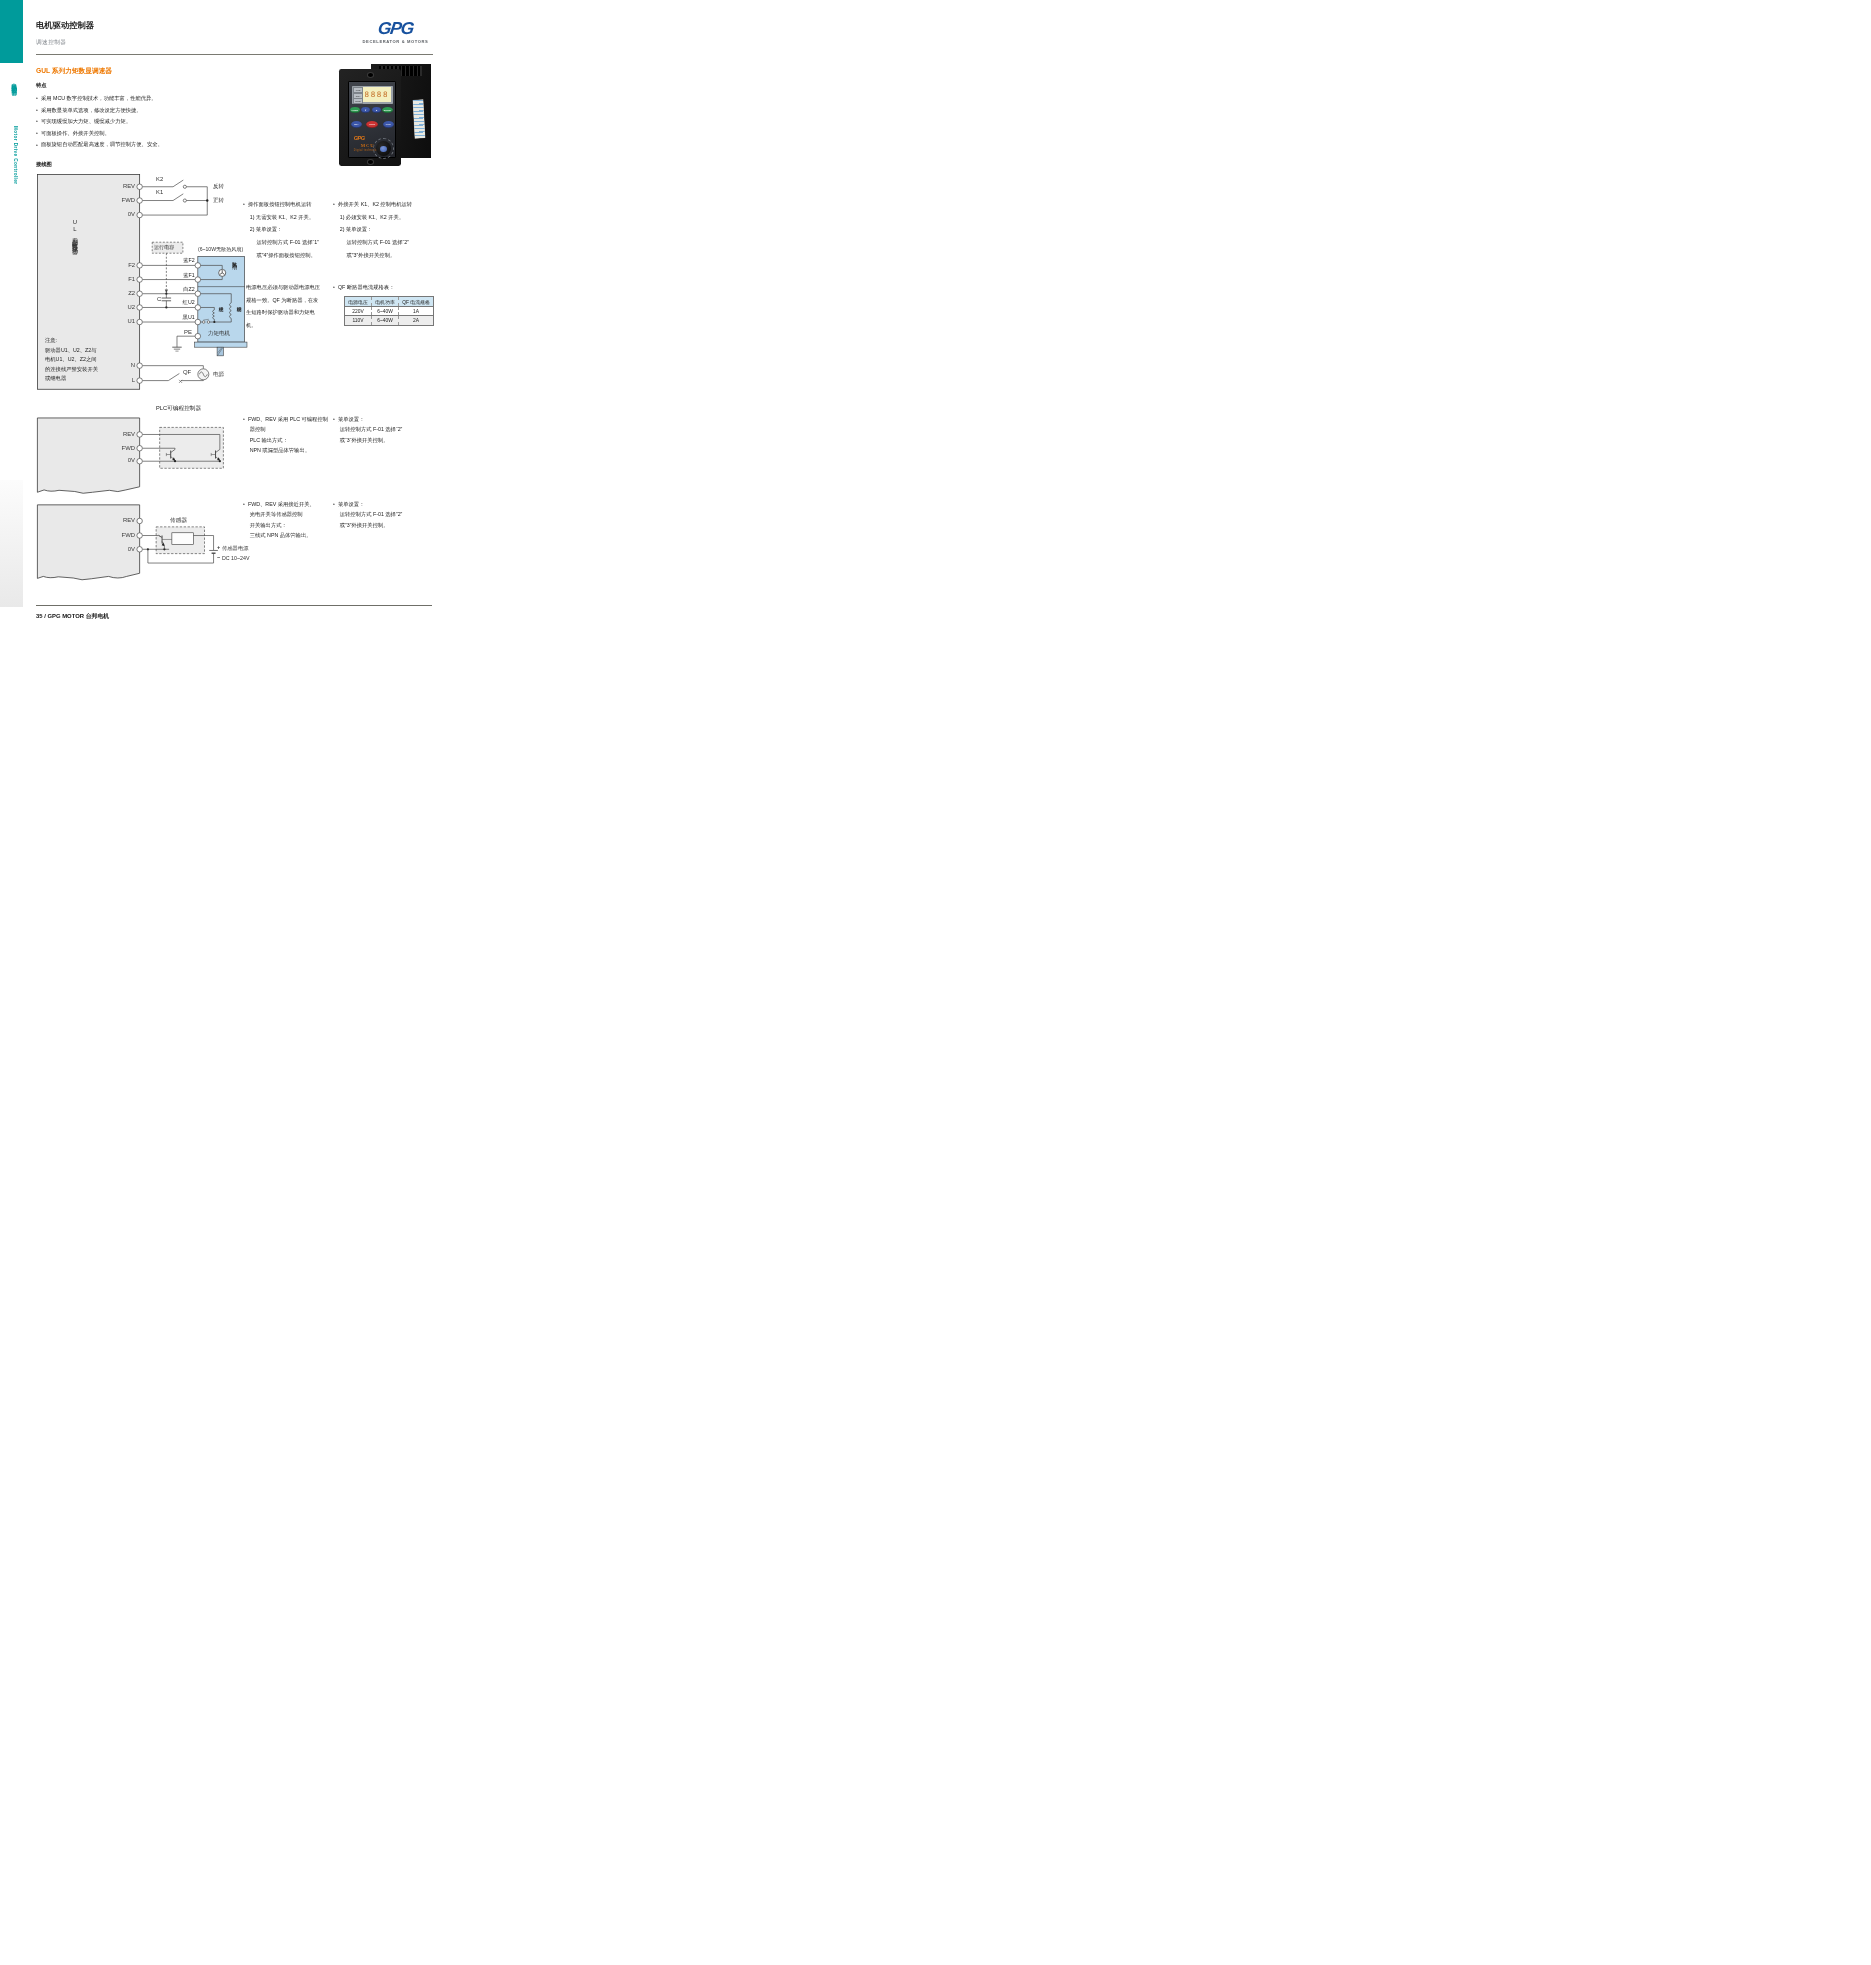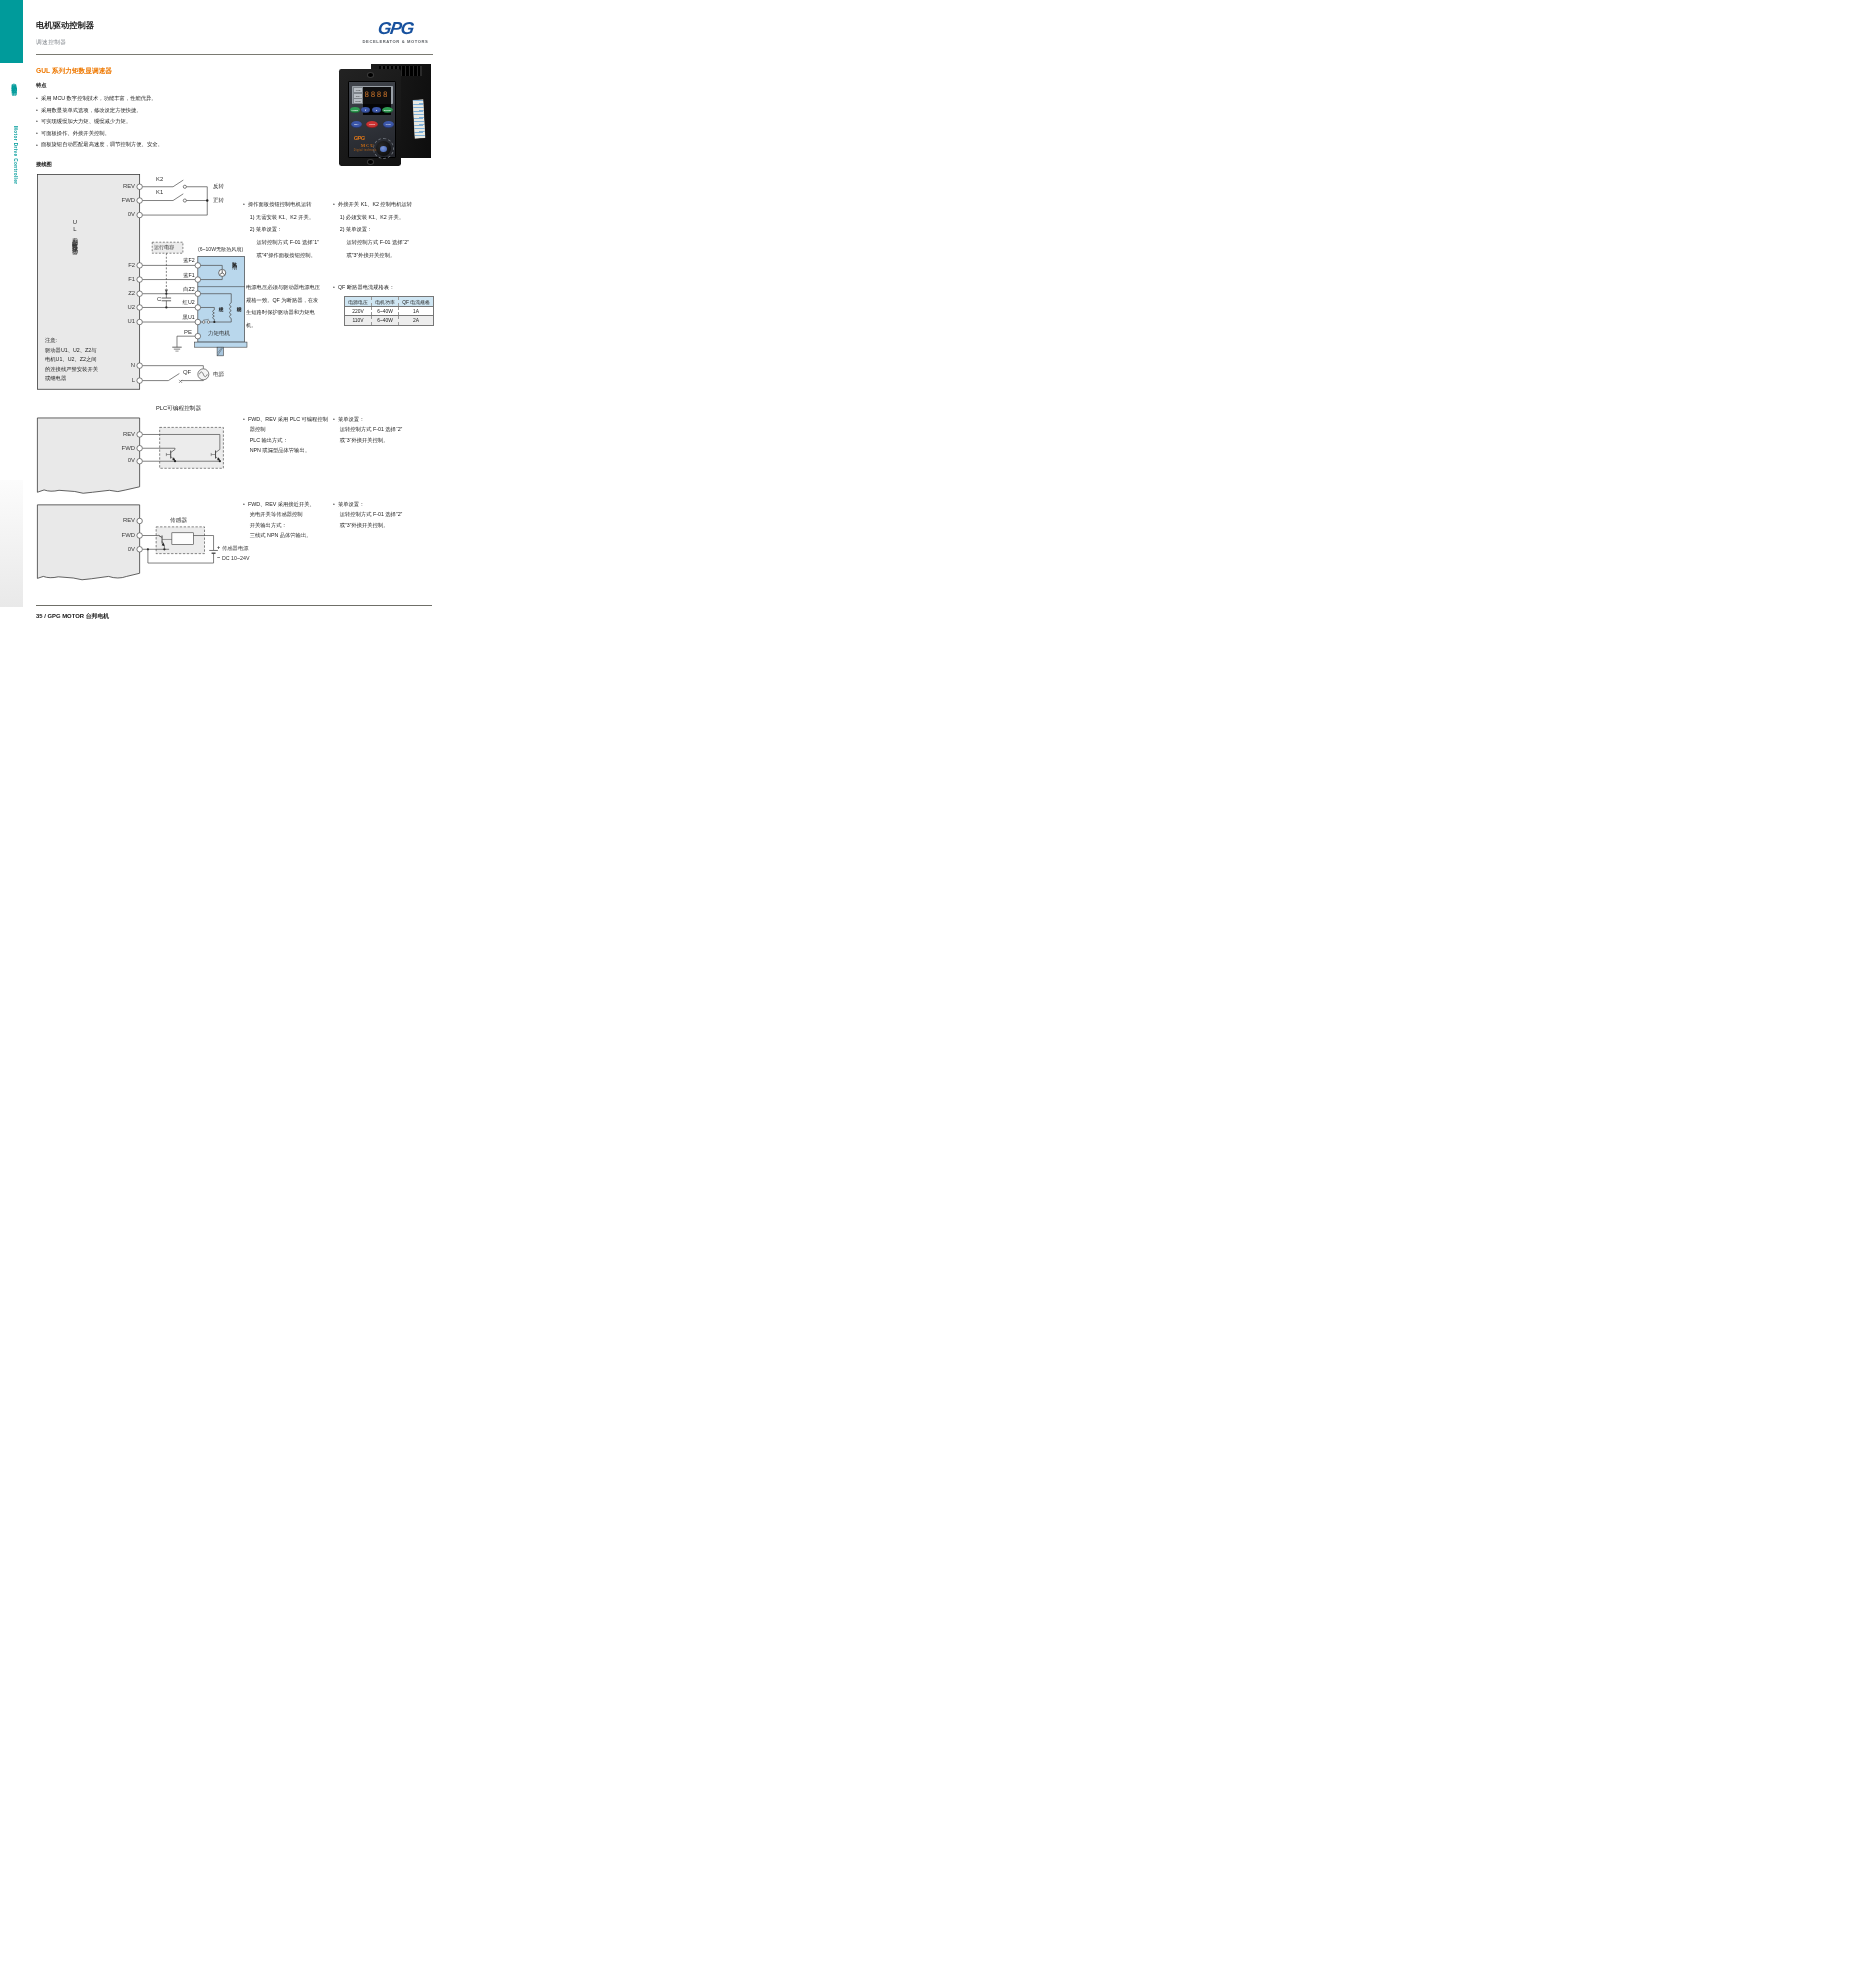--- a/index.html
+++ b/index.html
@@ -32,21 +32,21 @@
       background:repeating-linear-gradient(90deg,#000 0 2.4px,#2a2a2a 2.4px 3.9px);}
   .dv-sticker{position:absolute;left:77px;top:37px;width:10.2px;height:38px;background:#e9e9e2;transform:rotate(-3deg);
       box-shadow:0 0 0 0.4px #777;background-image:repeating-linear-gradient(180deg,#7fb0d8 0 1.2px,#e9e9e2 1.2px 3.5px);}
   .dv-plate{position:absolute;left:1.6px;top:6.3px;width:62px;height:97px;background:linear-gradient(135deg,#232323,#111);border-radius:2.4px;}
   .dv-hole{position:absolute;width:5.5px;height:3.9px;border-radius:50%;background:#000;border:0.4px solid #3a3a3a;}
   .dv-face{position:absolute;left:9.4px;top:11.8px;width:46px;height:75px;border:0.4px solid #000;border-radius:1.2px;
       background:linear-gradient(160deg,#41454c,#22242a);}
   .dv-bezel{position:absolute;left:2.8px;top:3.5px;width:41px;height:18px;background:#9aa1a8;border-radius:0.8px;}
   .dv-ind{position:absolute;left:1.2px;width:8.3px;height:4.3px;background:#b9bfc5;color:#333;font-size:2.2px;
       line-height:4.3px;text-align:center;border:0.4px solid #7e848a;}
-  .dv-led{position:absolute;left:11px;top:1.6px;width:28px;height:28px;background:#000000;color:#c96a1a;
+  .dv-led{position:absolute;left:11px;top:1.6px;width:28px;height:15px;background:#fef9c3;color:#c96a1a;
       font-family:"DejaVu Sans Mono",monospace;font-size:7.5px;line-height:15px;text-align:center;letter-spacing:1.6px;opacity:.9;}
   .dv-btn{position:absolute;height:6.3px;border-radius:50%;color:#fff;font-size:2.2px;text-align:center;line-height:6.3px;
       box-shadow:inset 0 -0.8px 0.8px rgba(0,0,0,.45);}
   .bgreen{background:#2f9b52;} .bblue{background:#3c57a9;} .bred{background:#cc3333;}
   .dv-gpg{position:absolute;left:4.7px;top:53px;color:#e07818;font-weight:bold;font-style:italic;font-size:5.5px;letter-spacing:-0.4px;}
   .dv-mcu{position:absolute;left:11.8px;top:61px;color:#c56a14;font-family:"Liberation Serif",serif;font-weight:bold;font-size:4.7px;letter-spacing:0.8px;}
   .dv-sub{position:absolute;left:4.7px;top:67px;color:#c56a14;font-size:2.6px;letter-spacing:0.4px;}
   .dv-knobring{position:absolute;left:24.4px;top:56px;width:19px;height:19px;border-radius:50%;border:0.4px dashed #6a6f76;}
   .dv-knob{position:absolute;left:1.6px;top:1.6px;width:15px;height:15px;border-radius:50%;background:radial-gradient(circle at 35% 35%,#2a2a2a,#050505);}
   .dv-knobcap{position:absolute;left:3.9px;top:5.1px;width:7px;height:6.3px;border-radius:50%;background:radial-gradient(circle at 40% 35%,#7c97d8,#3d5fb0);}

